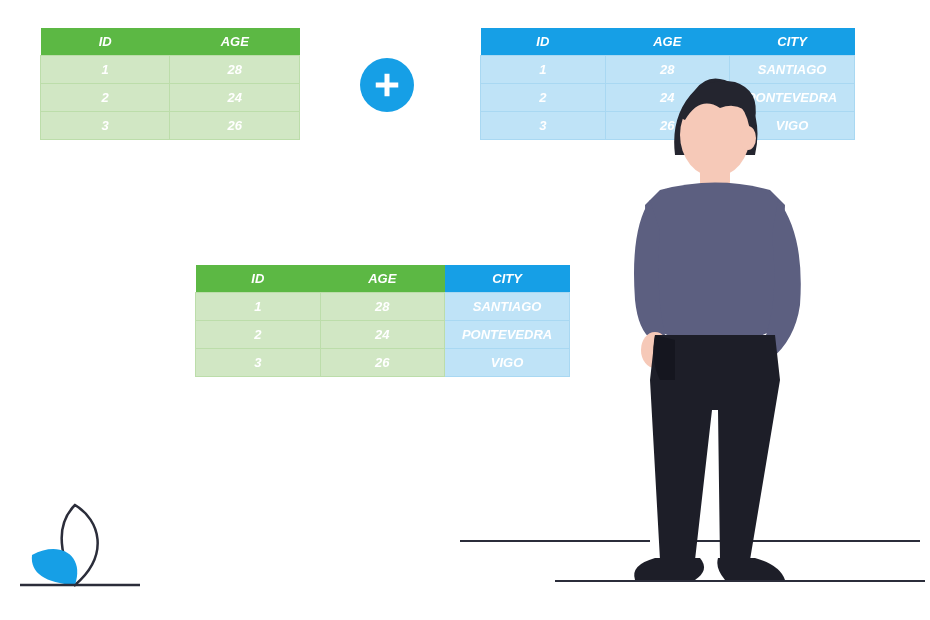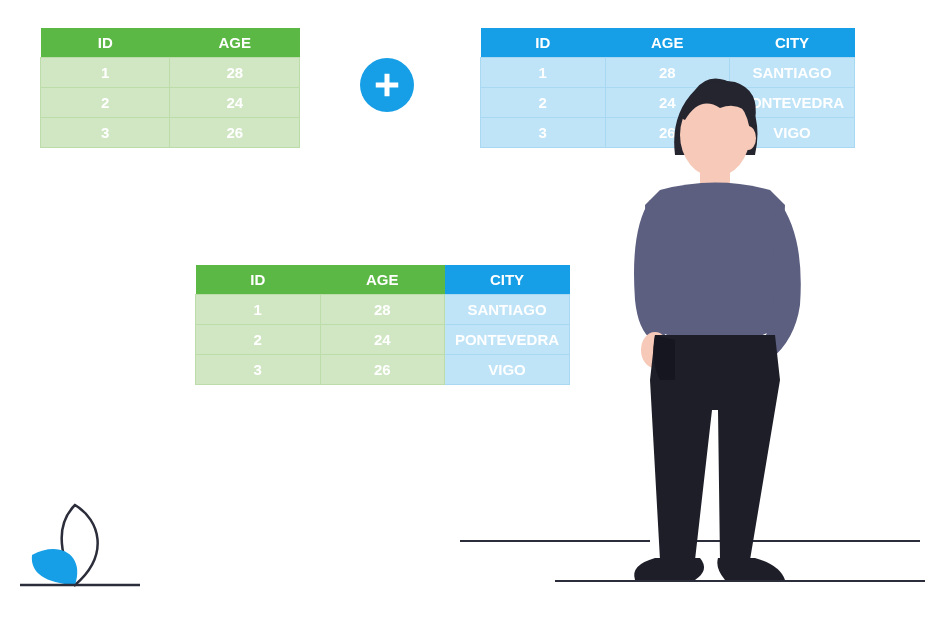--- a/index.html
+++ b/index.html
@@ -8,21 +8,22 @@
     width: 930px;
     height: 620px;
     background: #ffffff;
     font-family: "Segoe UI", Arial, sans-serif;
     position: relative;
     overflow: hidden;
   }
   .tbl {
     position: absolute;
     border-collapse: collapse;
-    font-size: 15px;
+    font-size: 13px;
+    font-style: italic;
   }
   .tbl th, .tbl td {
     text-align: center;
     font-weight: 700;
     padding: 6px 0;
   }
   .tbl th { color: #fff; }
   .g-h  { background: #5cb844; }
   .g-c  { background: #d1e7c4; color: #ffffff; border: 1px solid #bcddaa; }
   .b-h  { background: #169fe6; }

